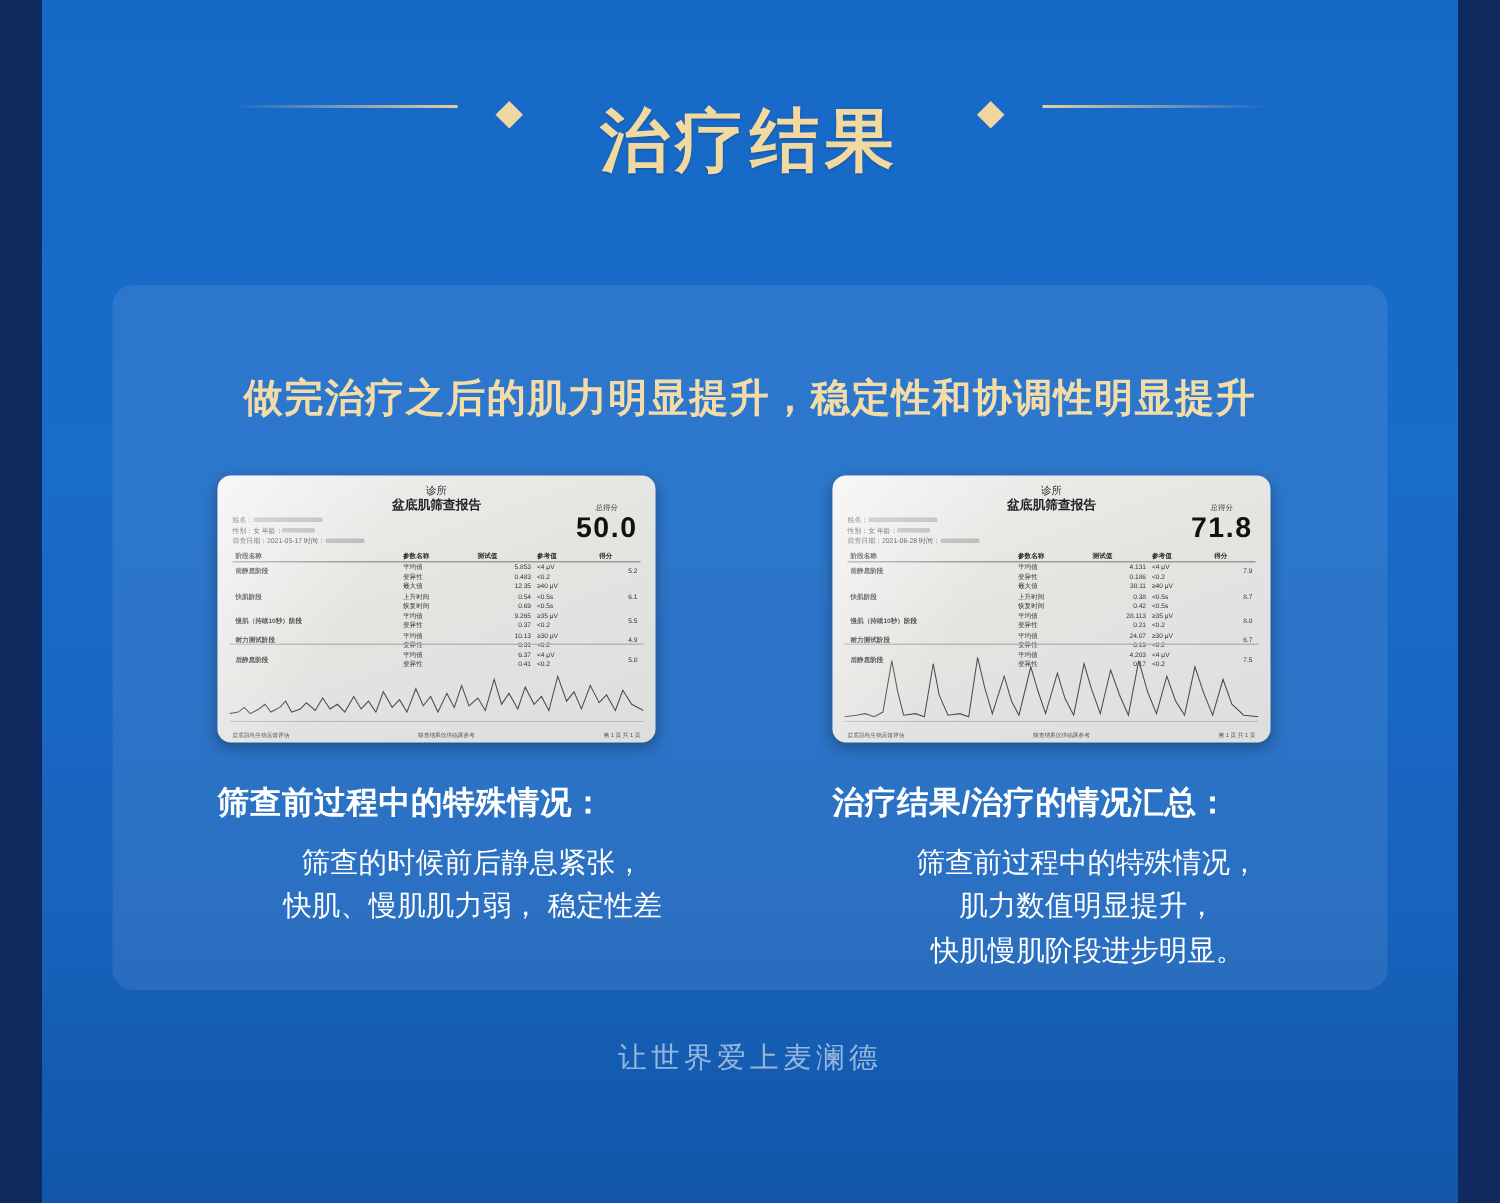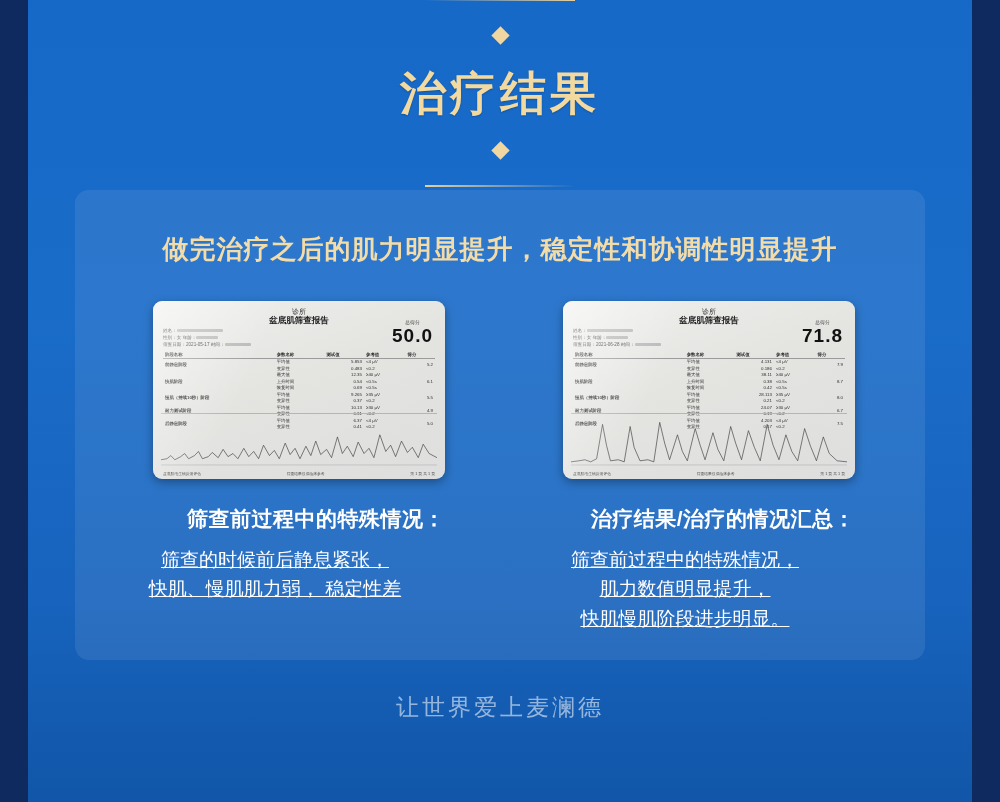--- a/index.html
+++ b/index.html
@@ -49,23 +49,21 @@
     font-size: 46px;
     font-weight: bold;
     color: #f2d9a0;
     letter-spacing: 4px;
     line-height: 1;
     text-shadow: 0 1px 2px rgba(0,0,0,.22);
     padding: 0 26px;
   }
   .title-deco {
     display: flex;
-    align-items: center;
     gap: 28px;
-    flex-direction: column;
   }
   .deco-line {
     width: 150px;
     height: 2px;
     background: linear-gradient(90deg, rgba(242,217,160,0) 0%, #e8cf9b 100%);
   }
   .deco-line.right-line {
     background: linear-gradient(270deg, rgba(242,217,160,0) 0%, #e8cf9b 100%);
   }
   .diamond {
@@ -80,40 +78,40 @@
     position: absolute;
     left: 75px;
     top: 190px;
     width: 850px;
     height: 470px;
     background: rgba(255,255,255,0.085);
     border-radius: 14px;
   }
 
   .headline {
-    margin-top: 42px;
+    margin-top: 58px;
     text-align: center;
     color: #f4dca8;
     font-size: 26px;
     font-weight: bold;
     letter-spacing: 1px;
   }
 
   .reports {
     display: flex;
     justify-content: center;
     gap: 110px;
     margin-top: 34px;
   }
 
   .report-col {
     width: 300px;
     display: flex;
     flex-direction: column;
-    align-items: flex-end;
+    align-items: flex-start;
   }
 
   
   .sheet {
     width: 292px;
     height: 178px;
     background: #e9e9e7;
     background: linear-gradient(160deg, #efefed 0%, #e4e4e1 45%, #dedede 100%);
     border-radius: 9px;
     box-shadow: 0 3px 10px rgba(0,0,0,.35);
@@ -212,32 +210,31 @@
     text-align: center;
     letter-spacing: .5px;
   }
   .cap-body {
     margin-top: 12px;
     color: #ffffff;
     font-size: 19px;
     line-height: 1.55;
     text-align: center;
     width: 340px;
-    text-decoration: underline;
   }
 
   
   .footer {
     position: absolute;
     left: 0;
     top: 692px;
     width: 1000px;
     text-align: center;
     color: rgba(255,255,255,0.55);
-    font-size: 23px;
+    font-size: 19px;
     letter-spacing: 3px;
   }
 </style>
 </head>
 <body>
 
 <div class="page">
 
   <div class="side-band left"></div>
   <div class="side-band right"></div>

